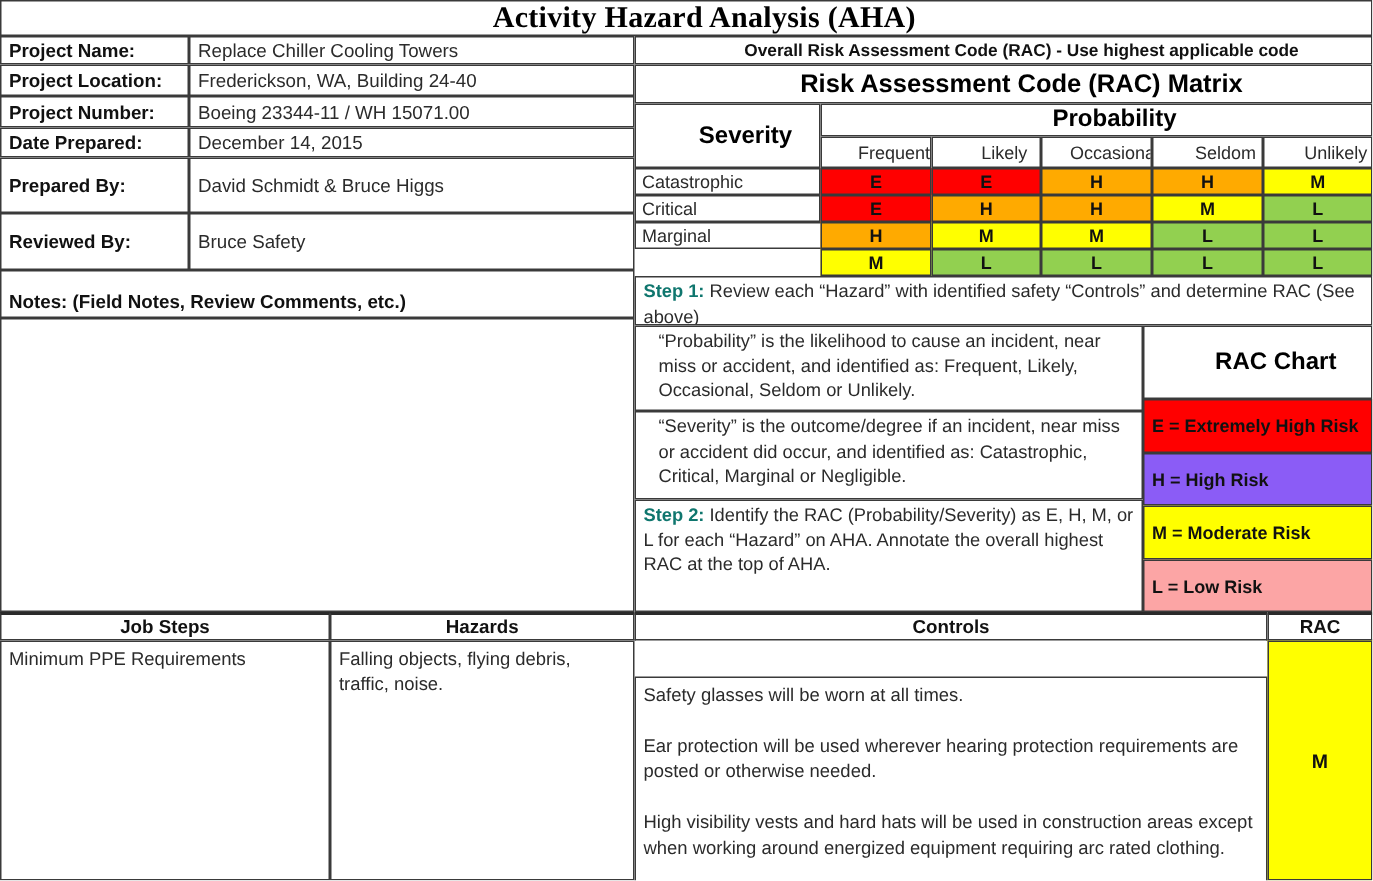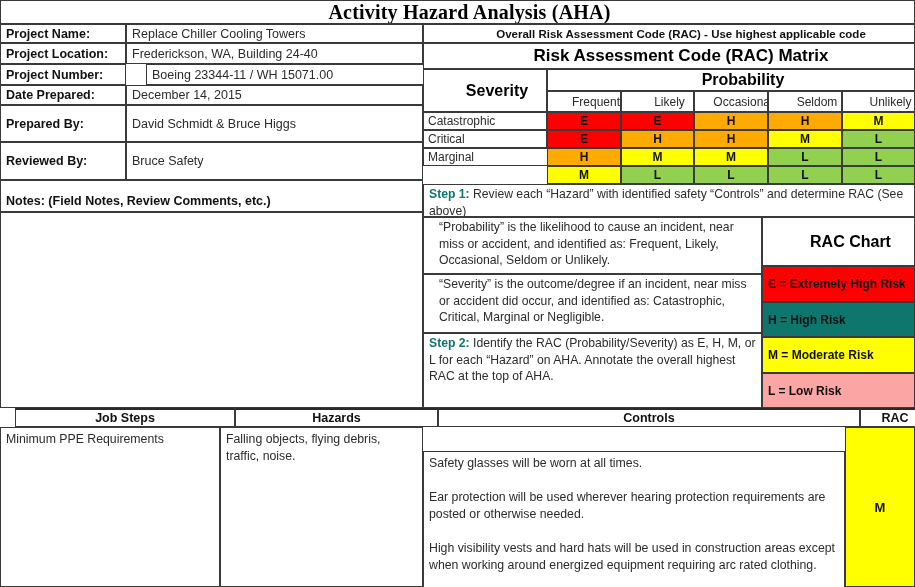--- a/index.html
+++ b/index.html
@@ -127,37 +127,37 @@
     display: block;
   }
   .racbig {
     font-weight: bold;
     font-size: 13px;
     color: #111;
     display: flex;
     align-items: center;
     justify-content: center;
   }
-  .thicktop { border-top: 2px solid #2a2a2a; margin-left: 15px; }
+  .thicktop { border-top: 2px solid #2a2a2a; }
 </style>
 </head>
 <body>
 
 <div id="sheet">
 
   <div class="cell title-bar ctr" style="left:0px; top:0px; width:915px; height:24px;">Activity Hazard Analysis (AHA)</div>
 
   <div class="cell lbl pad" style="left:0px; top:24px; width:126px; height:19px;">Project Name:</div>
   <div class="cell val pad" style="left:126px; top:24px; width:297px; height:19px;">Replace Chiller Cooling Towers</div>
 
   <div class="cell lbl pad" style="left:0px; top:43px; width:126px; height:21px;">Project Location:</div>
   <div class="cell val pad" style="left:126px; top:43px; width:297px; height:21px;">Frederickson, WA, Building 24-40</div>
 
   <div class="cell lbl pad" style="left:0px; top:64px; width:126px; height:21px;">Project Number:</div>
-  <div class="cell val pad" style="left:126px; top:64px; width:297px; height:21px;margin-left:20px;">Boeing 23344-11 / WH 15071.00</div>
+  <div class="cell val pad" style="left:126px; top:64px; width:297px; height:21px;">Boeing 23344-11 / WH 15071.00</div>
 
   <div class="cell lbl pad" style="left:0px; top:85px; width:126px; height:20px;">Date Prepared:</div>
   <div class="cell val pad" style="left:126px; top:85px; width:297px; height:20px;">December 14, 2015</div>
 
   <div class="cell lbl pad" style="left:0px; top:105px; width:126px; height:37px;">Prepared By:</div>
   <div class="cell val pad" style="left:126px; top:105px; width:297px; height:37px;">David Schmidt &amp; Bruce Higgs</div>
 
   <div class="cell lbl pad" style="left:0px; top:142px; width:126px; height:38px;">Reviewed By:</div>
   <div class="cell val pad" style="left:126px; top:142px; width:297px; height:38px;">Bruce Safety</div>
 
@@ -223,21 +223,21 @@
 
   <div class="cell" style="left:423px; top:333px; width:339px; height:75px;">
     <div class="steptxt">
       <b>Step 2:</b><span>  Identify the RAC (Probability/Severity) as E, H, M, or L for each “Hazard” on AHA.  Annotate the overall highest RAC at the top of AHA.</span>
     </div>
   </div>
 
   <div class="cell hdr-md ctr" style="left:762px; top:217px; width:153px; height:49px;">RAC Chart</div>
 
   <div class="cell legend" style="left:762px; top:266px; width:153px; height:36px; background:#FF0000;">E = Extremely High Risk</div>
-  <div class="cell legend" style="left:762px; top:302px; width:153px; height:35px; background:#0f766e;">H = High Risk</div>
+  <div class="cell legend" style="left:762px; top:302px; width:153px; height:35px; background:#8b5cf6;">H = High Risk</div>
   <div class="cell legend" style="left:762px; top:337px; width:153px; height:36px; background:#FFFF00;">M = Moderate Risk</div>
   <div class="cell legend" style="left:762px; top:373px; width:153px; height:35px; background:#fca5a5;">L = Low Risk</div>
 
   <div class="cell colhdr thicktop" style="left:0px; top:408px; width:220px; height:19px;">Job Steps</div>
   <div class="cell colhdr thicktop" style="left:220px; top:408px; width:203px; height:19px;">Hazards</div>
   <div class="cell colhdr thicktop" style="left:423px; top:408px; width:422px; height:19px;">Controls</div>
   <div class="cell colhdr thicktop" style="left:845px; top:408px; width:70px; height:19px;">RAC</div>
 
   <div class="cell" style="left:0px; top:427px; width:220px; height:160px;">
     <div class="bodytxt">Minimum PPE Requirements</div>

